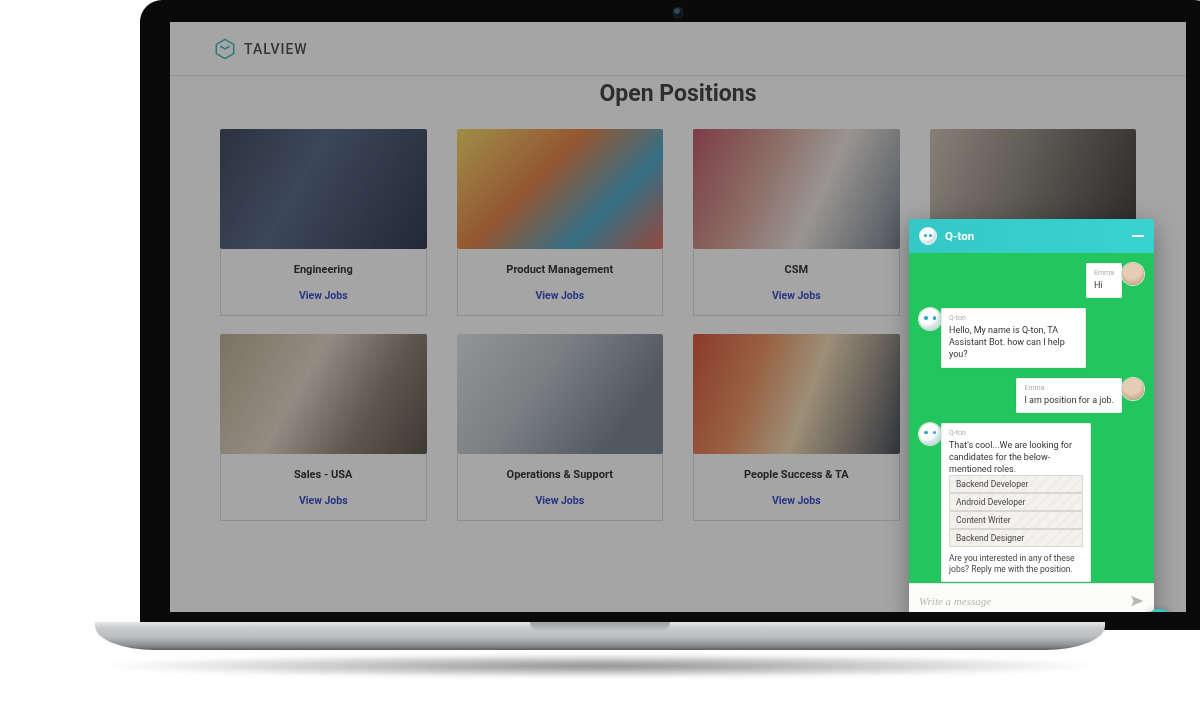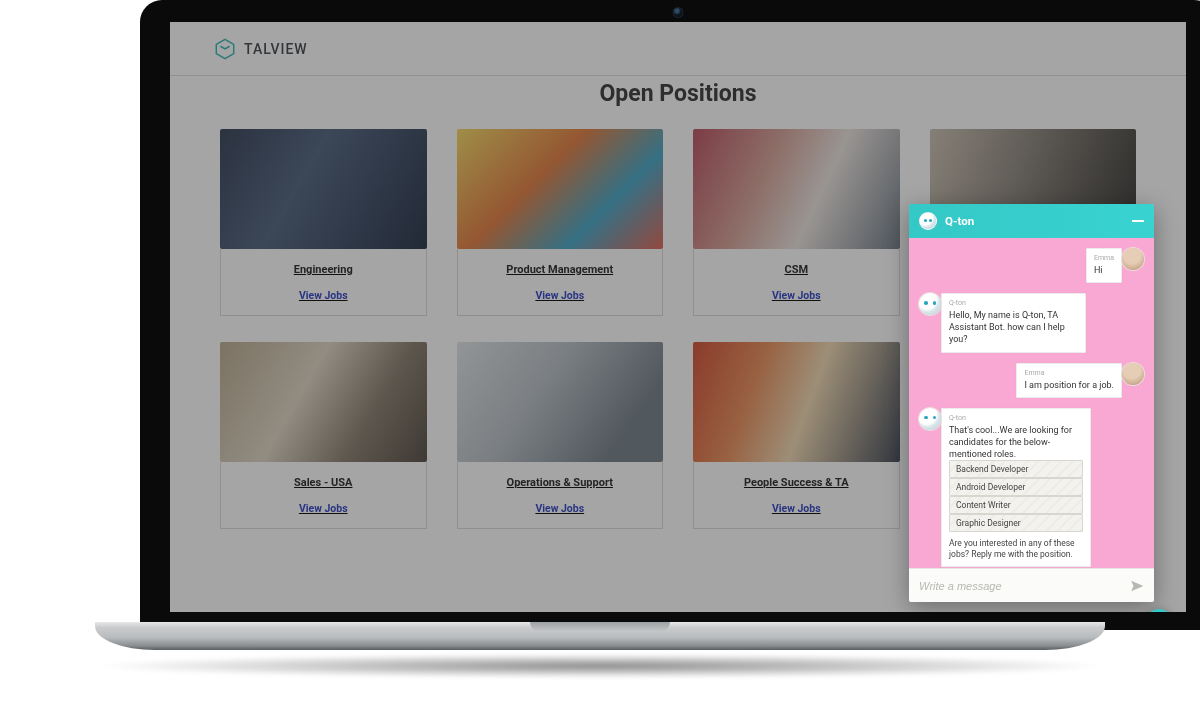--- a/index.html
+++ b/index.html
@@ -99,23 +99,22 @@
   .page-title {
     text-align: center;
     margin-top: 4px;
     font-size: 23px;
     font-weight: 700;
     color: #333;
   }
   .grid {
     display: grid;
     grid-template-columns: repeat(4, 1fr);
-    gap: 26px 30px;
+    gap: 18px 30px;
     padding: 22px 50px 0 50px;
-    text-decoration: underline;
   }
   .card {
     display: flex; flex-direction: column;
     align-items: center;
   }
   .thumb {
     width: 100%;
     height: 120px;
     border-radius: 2px;
     background-size: cover;
@@ -147,23 +146,23 @@
   .t4 { background: linear-gradient(110deg,#c9bfb0 0,#8c857b 40%,#5b5752 70%,#2e2c29 100%); }
   .t5 { background: linear-gradient(120deg,#b8a88d 0,#ded4c2 40%,#86796a 70%,#4e463d 100%); }
   .t6 { background: linear-gradient(125deg,#dfe3e6 0,#b6bdc3 40%,#6f7b85 80%); }
   .t7 { background: linear-gradient(110deg,#d2492e 0,#e98a54 30%,#f1d8b0 55%,#3a4250 100%); }
   .t8 { background: linear-gradient(120deg,#e7e2d6 0,#c7c0b2 40%,#8c8779 80%); }
 
   
   .chat {
     position: absolute;
     right: 32px;
-    top: 182px;
+    top: 197px;
     width: 245px;
-    background: #f9a8d4;
+    background: #22c55e;
     border-radius: 2px;
     box-shadow: 0 6px 24px rgba(0,0,0,0.35);
     z-index: 5;
     font-size: 10px;
     color: #444;
     overflow: hidden;
   }
   .chat-header {
     height: 34px;
     background: linear-gradient(90deg,#34c8c6,#38d3d1);
@@ -245,20 +244,21 @@
     background: #fbfbf9;
     height: 34px;
     display: flex; align-items: center;
     padding: 0 10px;
     gap: 8px;
   }
   .chat-input input {
     flex: 1; border: none; background: transparent;
     font-size: 11px; color: #555;
     outline: none;
+    font-family: Liberation Serif, serif;
   }
   .chat-input input::placeholder { color: #b8b7b2; font-style: italic; }
   .send-icon { width: 14px; height: 14px; color: #b8b7b2; }
 
   .close-fab {
     position: absolute;
     right: 12px;
     top: 587px;
     width: 30px; height: 30px; border-radius: 50%;
     background: #36c9c9;
@@ -384,21 +384,21 @@
           </div>
 
           <div class="row">
             <span class="avatar bot"></span>
             <div class="bubble" style="max-width:150px">
               <span class="sender">Q-ton</span>
               <span class="text">That's cool...We are looking for candidates for the below-mentioned roles.</span>
               <span class="option">Backend Developer</span>
               <span class="option">Android Developer</span>
               <span class="option">Content Writer</span>
-              <span class="option">Graphic Designer</span>
+              <span class="option">Backend Designer</span>
               <div class="followup">Are you interested in any of these jobs? Reply me with the position.</div>
             </div>
           </div>
 
         </div>
         <div class="chat-input">
           <input type="text" placeholder="Write a message" style="">
           <svg class="send-icon" viewBox="0 0 24 24">
             <path d="M2 21l21-9L2 3l4 9-4 9z" fill="currentColor"></path>
           </svg>

